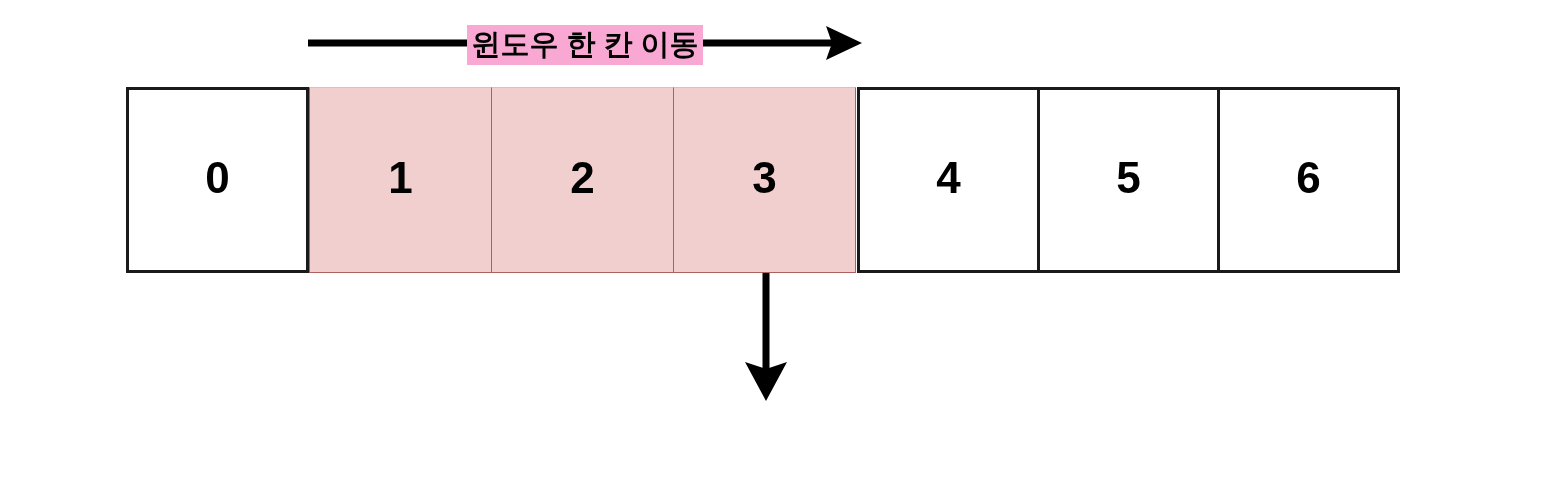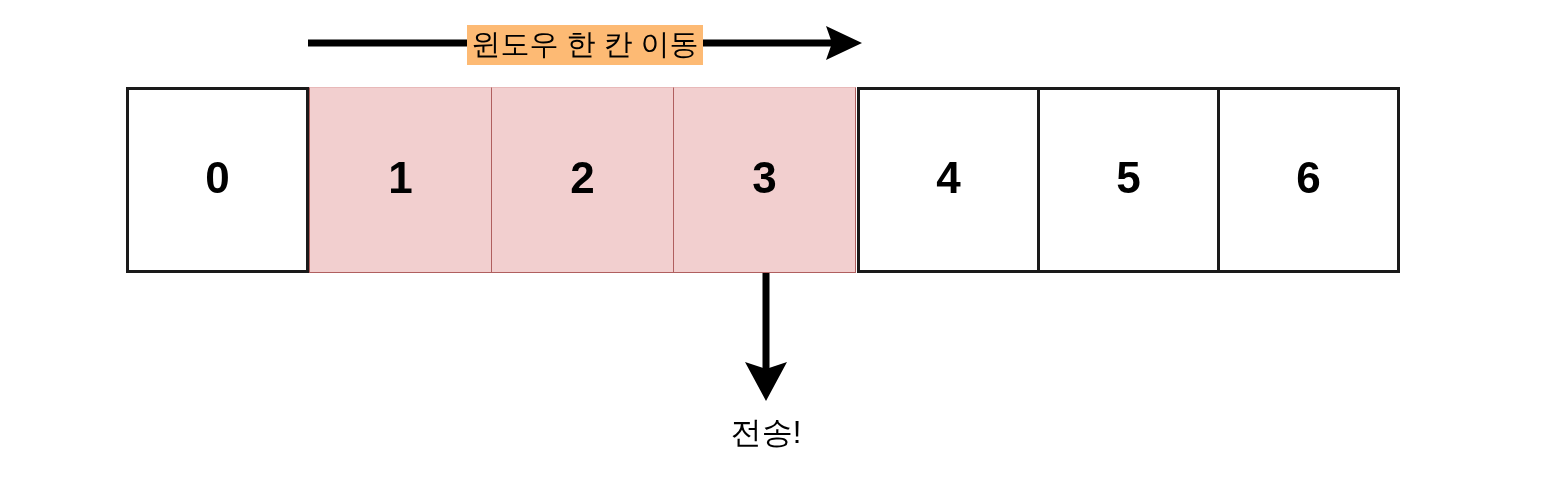--- a/index.html
+++ b/index.html
@@ -78,25 +78,26 @@
     left: 0;
     top: 25px;
     width: 1550px;
     text-align: center;
     font-size: 29px;
     font-weight: 500;
     color: #000000;
     pointer-events: none;
   }
   .move-label span {
-    background: #fdba74;
+    background: #f9a8d4;
     padding: 0 4px;
     display: inline-block;
     position: relative;
     left: -190px;
+    font-weight: bold;
   }
   .send-label {
     position: absolute;
     left: 666px;
     top: 412px;
     width: 200px;
     text-align: center;
     font-size: 31px;
     font-weight: 500;
     color: #000000;
@@ -141,15 +142,14 @@
       <span class="cell-label">4</span>
     </div>
     <div class="cell plain">
       <span class="cell-label">5</span>
     </div>
     <div class="cell plain">
       <span class="cell-label">6</span>
     </div>
   </div>
 
-  <div class="send-label">전송!</div>
 
 </div>
 
 </body></html>

